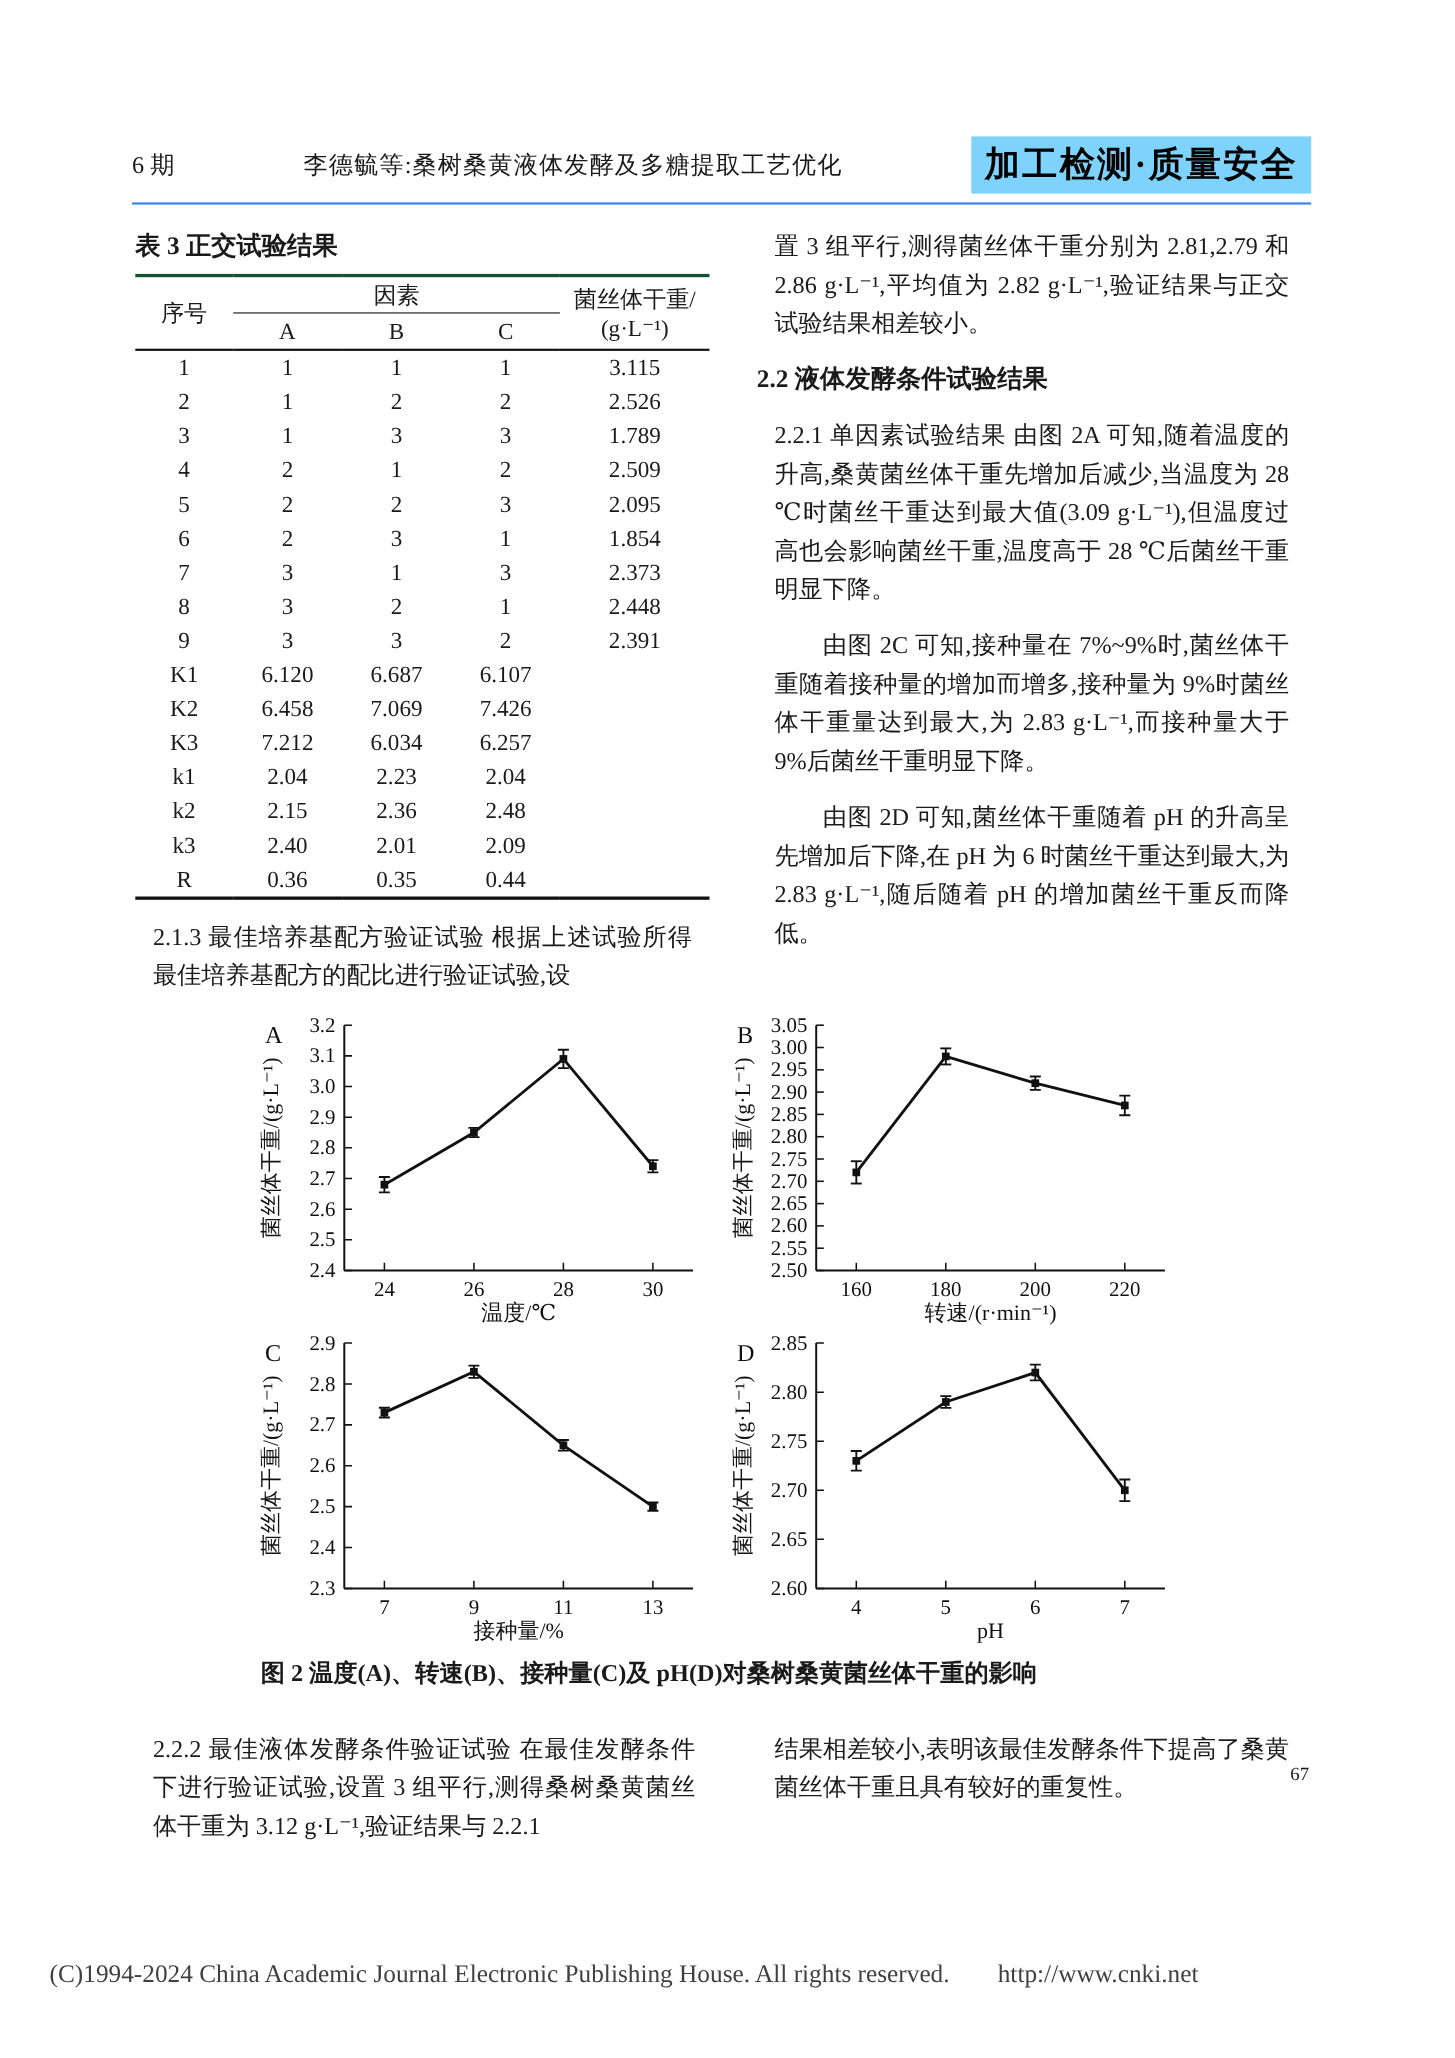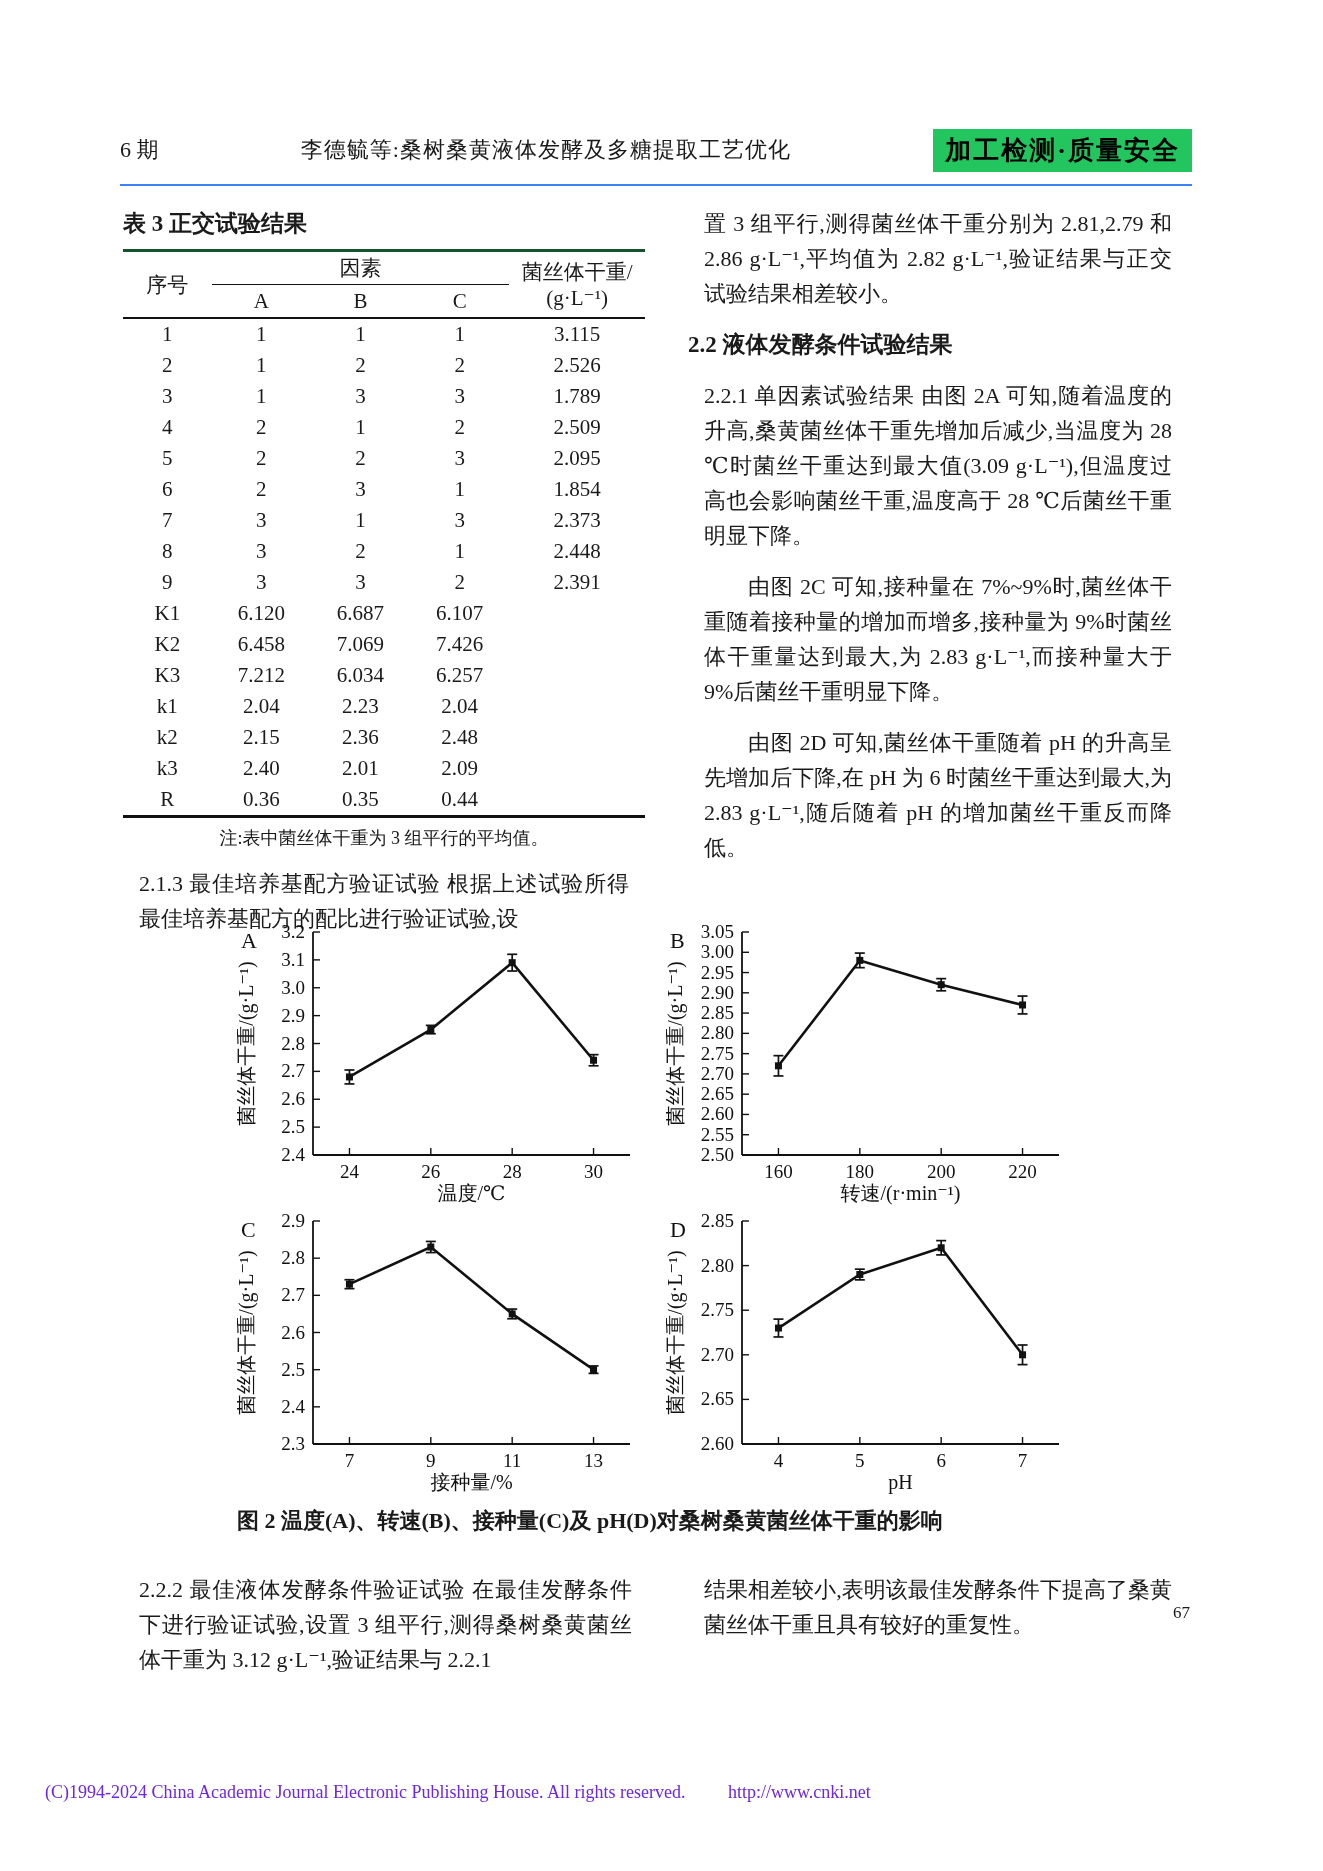--- a/index.html
+++ b/index.html
@@ -10,21 +10,21 @@
   }
   
   .page-header{
     position:absolute;left:120px;top:116px;width:1072px;height:68px;
     display:flex;align-items:center;justify-content:space-between;
     border-bottom:2px solid #3b82f6;
   }
   .issue{font-size:22px;}
   .running-title{font-size:22px;letter-spacing:1px;}
   .badge{
-    background:#22c55e;color:#000;font-weight:bold;font-size:26px;
+    background:#7dd3fc;color:#000;font-weight:bold;font-size:32px;
     padding:4px 12px;letter-spacing:2px;
   }
   
   .col{position:absolute;}
   .col-left{left:123px;top:188px;width:522px;}
   .col-right{left:688px;top:190px;width:500px;}
   p.body-text{
     margin:16px;font-size:22px;line-height:35px;text-align:justify;
   }
   p.indent{text-indent:2em;}
@@ -63,21 +63,21 @@
   }
   
   .bottom-left{left:123px;top:1556px;width:525px;}
   .bottom-right{left:688px;top:1556px;width:500px;}
   .page-number{
     position:absolute;left:1100px;top:1603px;width:90px;text-align:right;
     font-size:17px;
   }
   .page-footer{
     position:absolute;left:45px;top:1782px;width:1240px;
-    font-size:18px;color:#6d28d9;white-space:nowrap;
+    font-size:23px;color:#404040;white-space:nowrap;
   }
   .page-footer .url{margin-left:38px;}
 </style>
 </head>
 <body>
 
 <div class="page-header">
   <span class="issue">6 期</span>
   <span class="running-title">李德毓等:桑树桑黄液体发酵及多糖提取工艺优化</span>
   <span class="badge">加工检测·质量安全</span>
@@ -216,21 +216,20 @@
         </tr>
         <tr>
           <td>R</td>
           <td>0.36</td>
           <td>0.35</td>
           <td>0.44</td>
           <td></td>
         </tr>
       </tbody>
   </table>
-  <div class="table-note">注:表中菌丝体干重为 3 组平行的平均值。</div>
   <p class="body-text after-table">2.1.3  最佳培养基配方验证试验  根据上述试验所得最佳培养基配方的配比进行验证试验,设</p>
 </div>
 
 <div class="col col-right">
   <p class="body-text">置 3 组平行,测得菌丝体干重分别为 2.81,2.79 和 2.86 g·L⁻¹,平均值为 2.82 g·L⁻¹,验证结果与正交试验结果相差较小。</p>
   <p class="sec-head">2.2  液体发酵条件试验结果</p>
   <p class="body-text">2.2.1  单因素试验结果  由图 2A 可知,随着温度的升高,桑黄菌丝体干重先增加后减少,当温度为 28 ℃时菌丝干重达到最大值(3.09 g·L⁻¹),但温度过高也会影响菌丝干重,温度高于 28 ℃后菌丝干重明显下降。</p>
   <p class="body-text indent">由图 2C 可知,接种量在 7%~9%时,菌丝体干重随着接种量的增加而增多,接种量为 9%时菌丝体干重量达到最大,为 2.83 g·L⁻¹,而接种量大于 9%后菌丝干重明显下降。</p>
   <p class="body-text indent">由图 2D 可知,菌丝体干重随着 pH 的升高呈先增加后下降,在 pH 为 6 时菌丝干重达到最大,为 2.83 g·L⁻¹,随后随着 pH 的增加菌丝干重反而降低。</p>
 </div>

